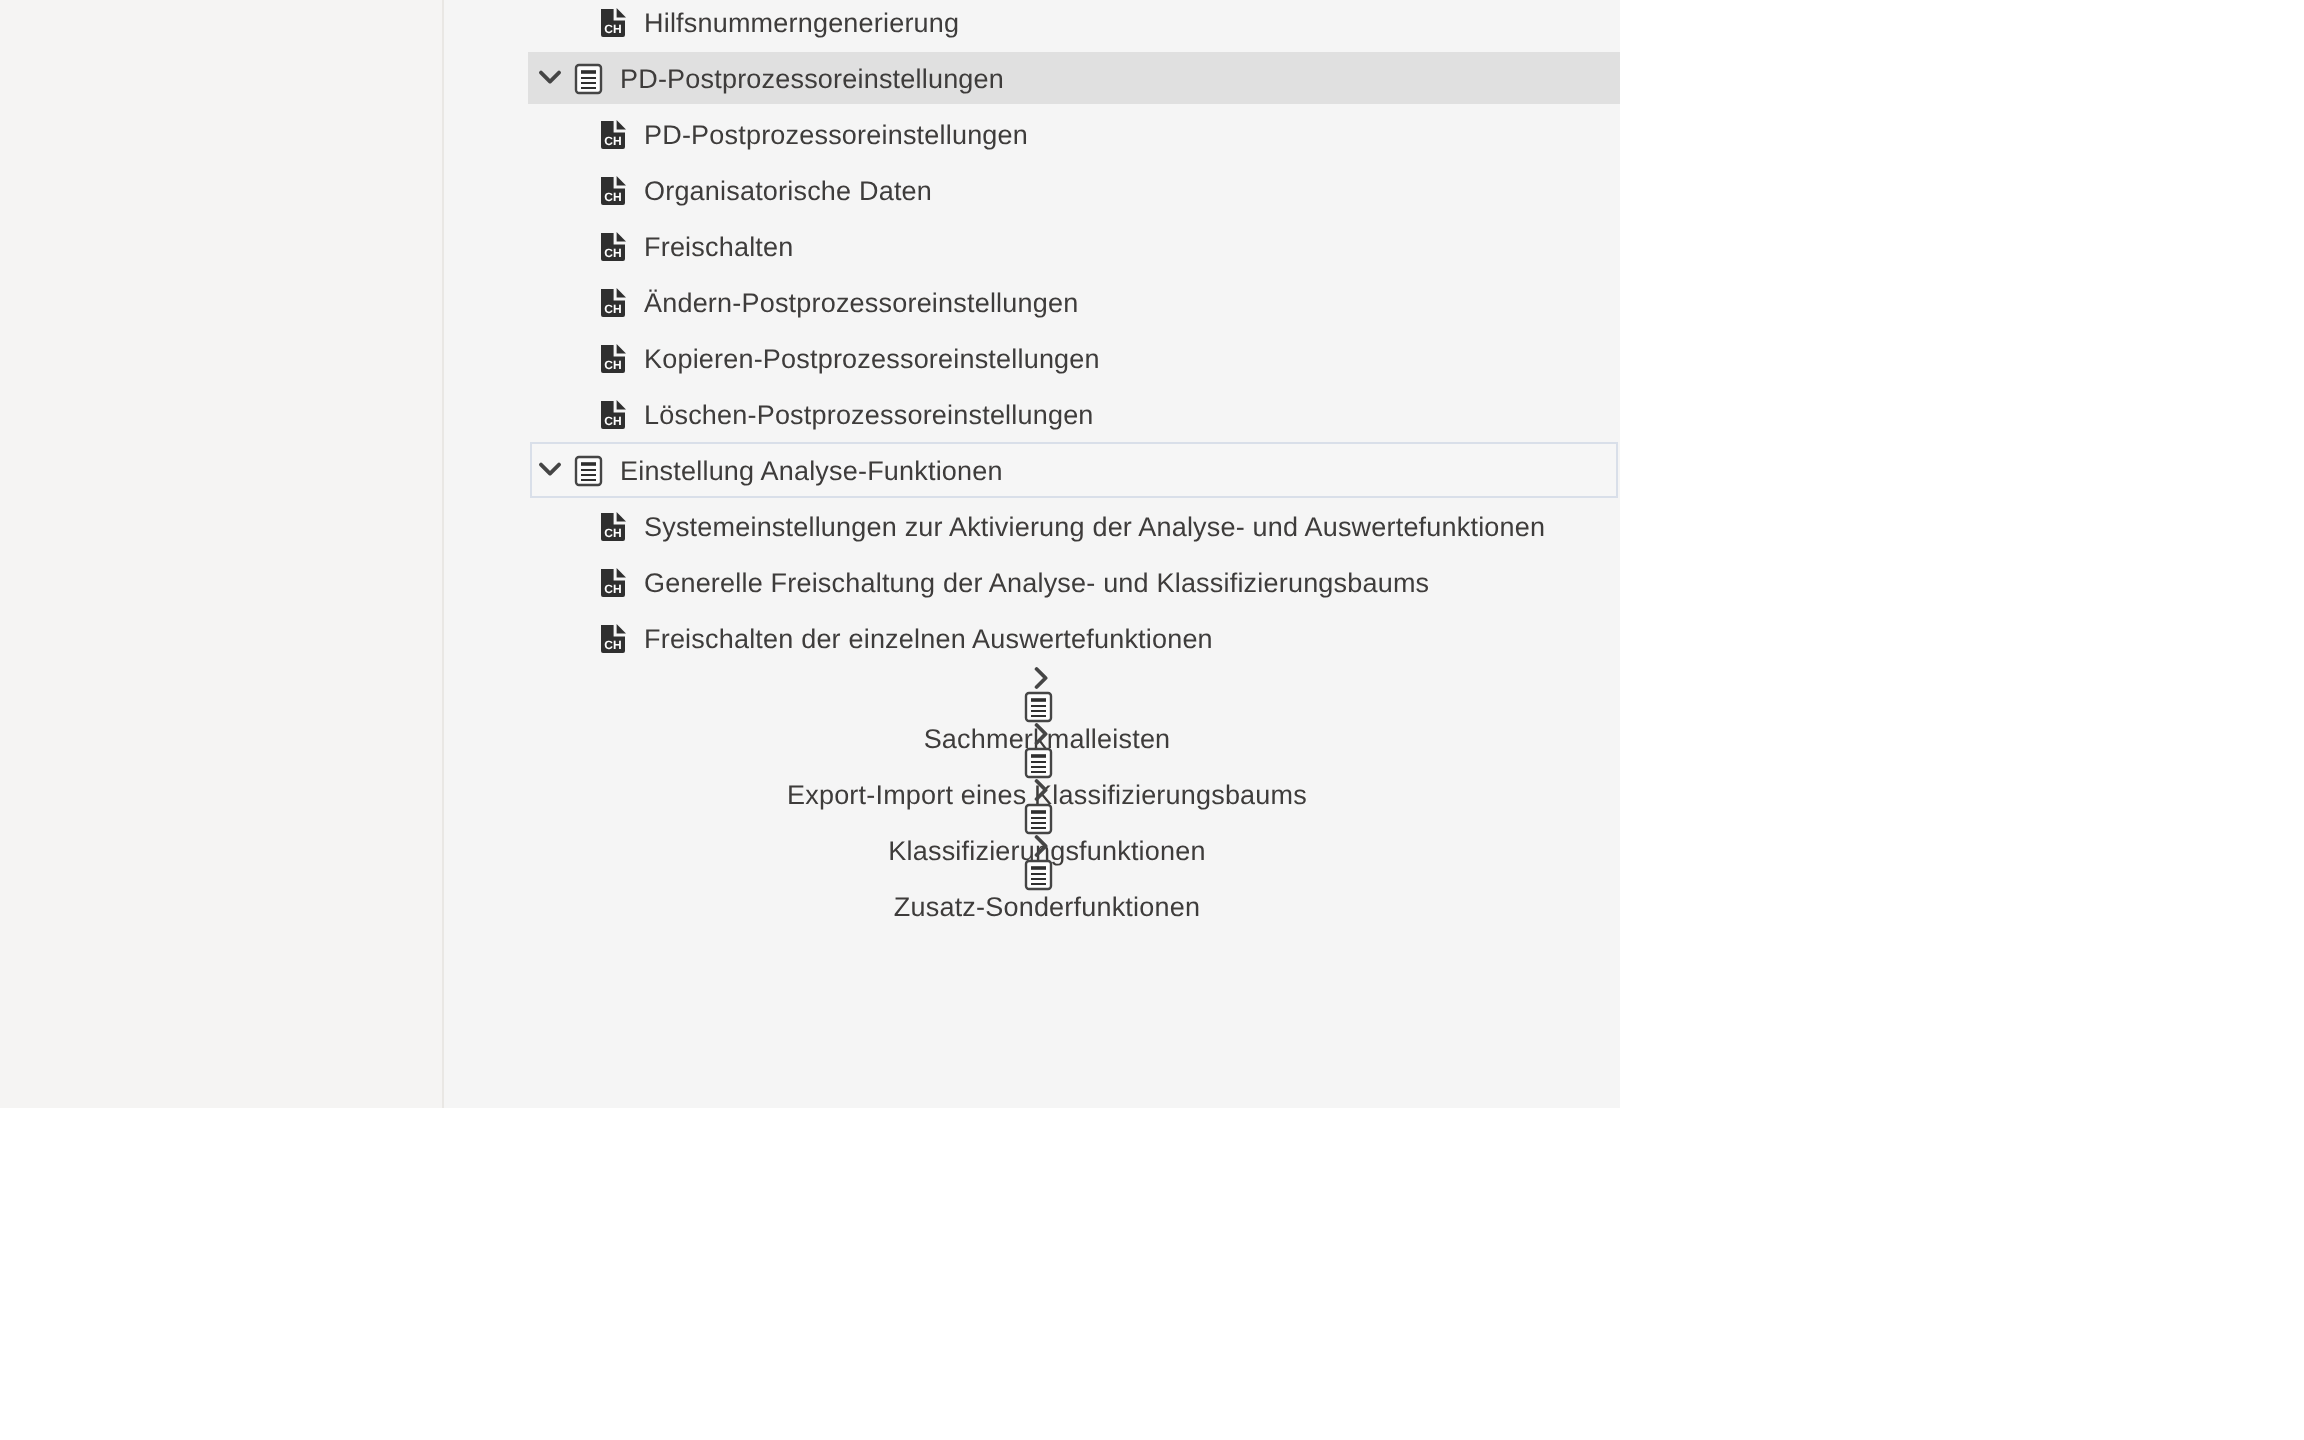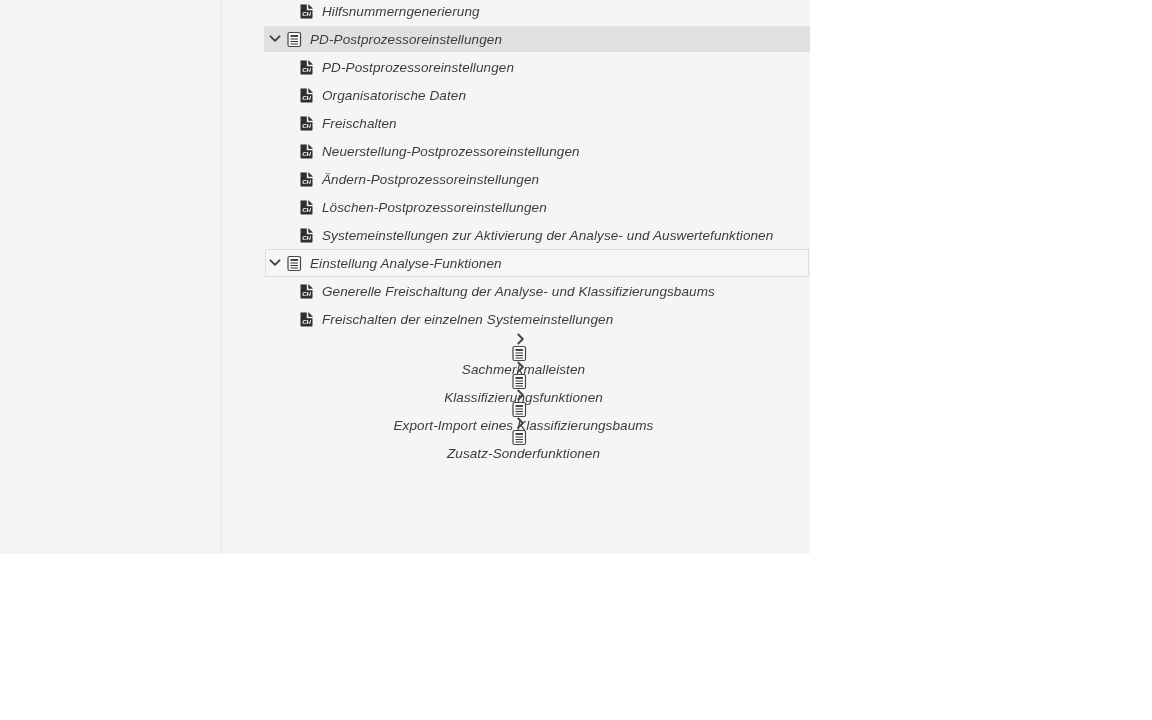--- a/index.html
+++ b/index.html
@@ -23,21 +23,20 @@
   }
 
   
   .tree-panel {
     position: absolute;
     left: 222px; top: 0;
     width: 588px;
     height: 554px;
     background: var(--panel-bg, #f5f5f5);
     overflow: hidden;
-    font-style: italic;
   }
 
   .rows { margin-top: -3px; }
 
   .row {
     position: relative;
     height: 28px;
     display: flex;
     align-items: center;
     white-space: nowrap;
@@ -156,51 +155,41 @@
         <span class="lbl">Freischalten</span>
       </div>
       <div class="row level-2">
         <span class="topic-ic">
           <svg width="13" height="15" viewBox="0 0 13 15">
             <path d="M0.5 0.5 H6.8 V6.3 H12.5 V13.5 Q12.5 14.5 11.5 14.5 H1.5 Q0.5 14.5 0.5 13.5 Z" fill="#2f2f2f"></path>
             <path d="M8.3 0 L13 4.7 L8.3 4.7 Z" fill="#2f2f2f"></path>
             <text x="6.5" y="12.4" text-anchor="middle" font-family="Liberation Sans, sans-serif" font-size="6" font-weight="bold" fill="#ffffff">CH</text>
           </svg>
         </span>
-        <span class="lbl">Neuerstellung-Postprozessoreinstellungen</span>
-      </div>
-      <div class="row level-2">
-        <span class="topic-ic">
-          <svg width="13" height="15" viewBox="0 0 13 15">
-            <path d="M0.5 0.5 H6.8 V6.3 H12.5 V13.5 Q12.5 14.5 11.5 14.5 H1.5 Q0.5 14.5 0.5 13.5 Z" fill="#2f2f2f"></path>
-            <path d="M8.3 0 L13 4.7 L8.3 4.7 Z" fill="#2f2f2f"></path>
-            <text x="6.5" y="12.4" text-anchor="middle" font-family="Liberation Sans, sans-serif" font-size="6" font-weight="bold" fill="#ffffff">CH</text>
-          </svg>
-        </span>
         <span class="lbl">Ändern-Postprozessoreinstellungen</span>
       </div>
       <div class="row level-2">
         <span class="topic-ic">
           <svg width="13" height="15" viewBox="0 0 13 15">
             <path d="M0.5 0.5 H6.8 V6.3 H12.5 V13.5 Q12.5 14.5 11.5 14.5 H1.5 Q0.5 14.5 0.5 13.5 Z" fill="#2f2f2f"></path>
             <path d="M8.3 0 L13 4.7 L8.3 4.7 Z" fill="#2f2f2f"></path>
             <text x="6.5" y="12.4" text-anchor="middle" font-family="Liberation Sans, sans-serif" font-size="6" font-weight="bold" fill="#ffffff">CH</text>
           </svg>
         </span>
+        <span class="lbl">Kopieren-Postprozessoreinstellungen</span>
+      </div>
+      <div class="row level-2">
+        <span class="topic-ic">
+          <svg width="13" height="15" viewBox="0 0 13 15">
+            <path d="M0.5 0.5 H6.8 V6.3 H12.5 V13.5 Q12.5 14.5 11.5 14.5 H1.5 Q0.5 14.5 0.5 13.5 Z" fill="#2f2f2f"></path>
+            <path d="M8.3 0 L13 4.7 L8.3 4.7 Z" fill="#2f2f2f"></path>
+            <text x="6.5" y="12.4" text-anchor="middle" font-family="Liberation Sans, sans-serif" font-size="6" font-weight="bold" fill="#ffffff">CH</text>
+          </svg>
+        </span>
         <span class="lbl">Löschen-Postprozessoreinstellungen</span>
-      </div>
-      <div class="row level-2">
-        <span class="topic-ic">
-          <svg width="13" height="15" viewBox="0 0 13 15">
-            <path d="M0.5 0.5 H6.8 V6.3 H12.5 V13.5 Q12.5 14.5 11.5 14.5 H1.5 Q0.5 14.5 0.5 13.5 Z" fill="#2f2f2f"></path>
-            <path d="M8.3 0 L13 4.7 L8.3 4.7 Z" fill="#2f2f2f"></path>
-            <text x="6.5" y="12.4" text-anchor="middle" font-family="Liberation Sans, sans-serif" font-size="6" font-weight="bold" fill="#ffffff">CH</text>
-          </svg>
-        </span>
-        <span class="lbl">Systemeinstellungen zur Aktivierung der Analyse- und Auswertefunktionen</span>
       </div>
       <div class="row level-1 focused">
         <span class="chev">
           <svg width="12" height="8" viewBox="0 0 12 8">
             <path d="M1.5 1.3 L6 5.8 L10.5 1.3" fill="none" stroke="#454545" stroke-width="1.9" stroke-linecap="round" stroke-linejoin="round"></path>
           </svg>
         </span>
         <span class="book-ic">
           <svg width="15" height="17" viewBox="0 0 15 17">
             <rect x="1" y="1.5" width="12.5" height="14" rx="1.5" fill="#fdfdfd" stroke="#454545" stroke-width="1.2"></rect>
@@ -213,31 +202,41 @@
         <span class="lbl">Einstellung Analyse-Funktionen</span>
       </div>
       <div class="row level-2">
         <span class="topic-ic">
           <svg width="13" height="15" viewBox="0 0 13 15">
             <path d="M0.5 0.5 H6.8 V6.3 H12.5 V13.5 Q12.5 14.5 11.5 14.5 H1.5 Q0.5 14.5 0.5 13.5 Z" fill="#2f2f2f"></path>
             <path d="M8.3 0 L13 4.7 L8.3 4.7 Z" fill="#2f2f2f"></path>
             <text x="6.5" y="12.4" text-anchor="middle" font-family="Liberation Sans, sans-serif" font-size="6" font-weight="bold" fill="#ffffff">CH</text>
           </svg>
         </span>
+        <span class="lbl">Systemeinstellungen zur Aktivierung der Analyse- und Auswertefunktionen</span>
+      </div>
+      <div class="row level-2">
+        <span class="topic-ic">
+          <svg width="13" height="15" viewBox="0 0 13 15">
+            <path d="M0.5 0.5 H6.8 V6.3 H12.5 V13.5 Q12.5 14.5 11.5 14.5 H1.5 Q0.5 14.5 0.5 13.5 Z" fill="#2f2f2f"></path>
+            <path d="M8.3 0 L13 4.7 L8.3 4.7 Z" fill="#2f2f2f"></path>
+            <text x="6.5" y="12.4" text-anchor="middle" font-family="Liberation Sans, sans-serif" font-size="6" font-weight="bold" fill="#ffffff">CH</text>
+          </svg>
+        </span>
         <span class="lbl">Generelle Freischaltung der Analyse- und Klassifizierungsbaums</span>
       </div>
       <div class="row level-2">
         <span class="topic-ic">
           <svg width="13" height="15" viewBox="0 0 13 15">
             <path d="M0.5 0.5 H6.8 V6.3 H12.5 V13.5 Q12.5 14.5 11.5 14.5 H1.5 Q0.5 14.5 0.5 13.5 Z" fill="#2f2f2f"></path>
             <path d="M8.3 0 L13 4.7 L8.3 4.7 Z" fill="#2f2f2f"></path>
             <text x="6.5" y="12.4" text-anchor="middle" font-family="Liberation Sans, sans-serif" font-size="6" font-weight="bold" fill="#ffffff">CH</text>
           </svg>
         </span>
-        <span class="lbl">Freischalten der einzelnen Systemeinstellungen</span>
+        <span class="lbl">Freischalten der einzelnen Auswertefunktionen</span>
       </div>
       <div class="row level-0">
         <span class="chev">
           <svg width="8" height="12" viewBox="0 0 8 12">
             <path d="M1.3 1.5 L5.8 6 L1.3 10.5" fill="none" stroke="#454545" stroke-width="1.9" stroke-linecap="round" stroke-linejoin="round"></path>
           </svg>
         </span>
         <span class="book-ic">
           <svg width="15" height="17" viewBox="0 0 15 17">
             <rect x="1" y="1.5" width="12.5" height="14" rx="1.5" fill="#fdfdfd" stroke="#454545" stroke-width="1.2"></rect>
@@ -257,38 +256,38 @@
         </span>
         <span class="book-ic">
           <svg width="15" height="17" viewBox="0 0 15 17">
             <rect x="1" y="1.5" width="12.5" height="14" rx="1.5" fill="#fdfdfd" stroke="#454545" stroke-width="1.2"></rect>
             <line x1="3.5" y1="5" x2="11" y2="5" stroke="#2f2f2f" stroke-width="1.8"></line>
             <line x1="3.5" y1="8" x2="11" y2="8" stroke="#2f2f2f" stroke-width="1"></line>
             <line x1="3.5" y1="10.5" x2="11" y2="10.5" stroke="#2f2f2f" stroke-width="1"></line>
             <line x1="3.5" y1="13" x2="11" y2="13" stroke="#2f2f2f" stroke-width="1"></line>
           </svg>
         </span>
-        <span class="lbl">Klassifizierungsfunktionen</span>
+        <span class="lbl">Export-Import eines Klassifizierungsbaums</span>
       </div>
       <div class="row level-0">
         <span class="chev">
           <svg width="8" height="12" viewBox="0 0 8 12">
             <path d="M1.3 1.5 L5.8 6 L1.3 10.5" fill="none" stroke="#454545" stroke-width="1.9" stroke-linecap="round" stroke-linejoin="round"></path>
           </svg>
         </span>
         <span class="book-ic">
           <svg width="15" height="17" viewBox="0 0 15 17">
             <rect x="1" y="1.5" width="12.5" height="14" rx="1.5" fill="#fdfdfd" stroke="#454545" stroke-width="1.2"></rect>
             <line x1="3.5" y1="5" x2="11" y2="5" stroke="#2f2f2f" stroke-width="1.8"></line>
             <line x1="3.5" y1="8" x2="11" y2="8" stroke="#2f2f2f" stroke-width="1"></line>
             <line x1="3.5" y1="10.5" x2="11" y2="10.5" stroke="#2f2f2f" stroke-width="1"></line>
             <line x1="3.5" y1="13" x2="11" y2="13" stroke="#2f2f2f" stroke-width="1"></line>
           </svg>
         </span>
-        <span class="lbl">Export-Import eines Klassifizierungsbaums</span>
+        <span class="lbl">Klassifizierungsfunktionen</span>
       </div>
       <div class="row level-0">
         <span class="chev">
           <svg width="8" height="12" viewBox="0 0 8 12">
             <path d="M1.3 1.5 L5.8 6 L1.3 10.5" fill="none" stroke="#454545" stroke-width="1.9" stroke-linecap="round" stroke-linejoin="round"></path>
           </svg>
         </span>
         <span class="book-ic">
           <svg width="15" height="17" viewBox="0 0 15 17">
             <rect x="1" y="1.5" width="12.5" height="14" rx="1.5" fill="#fdfdfd" stroke="#454545" stroke-width="1.2"></rect>

